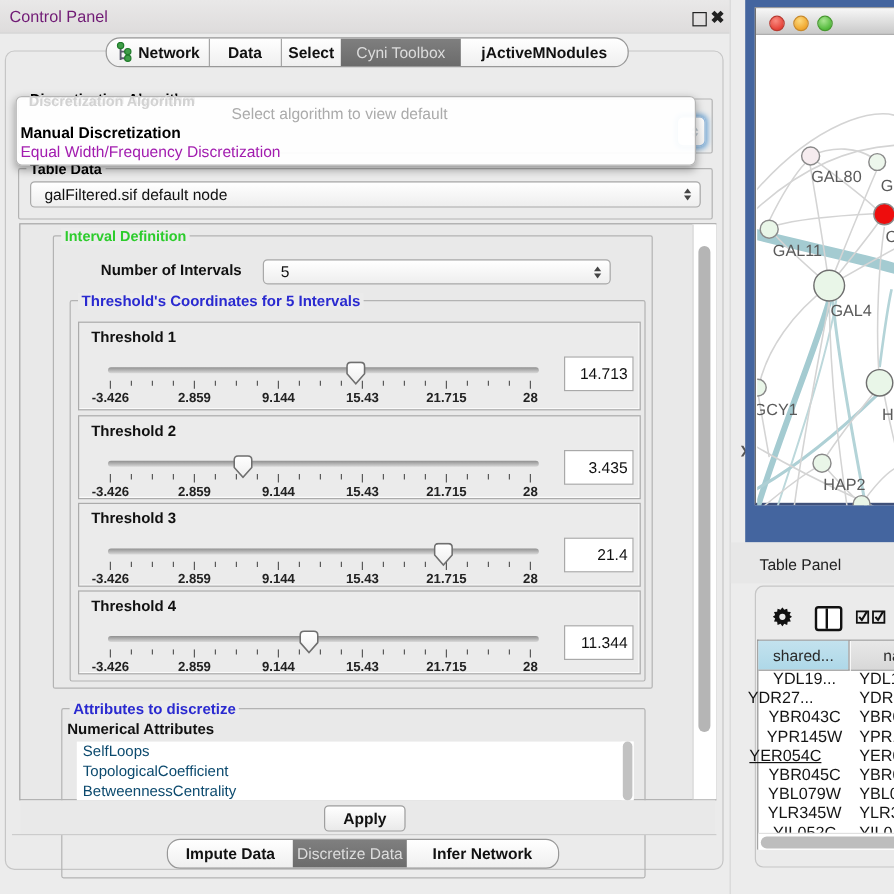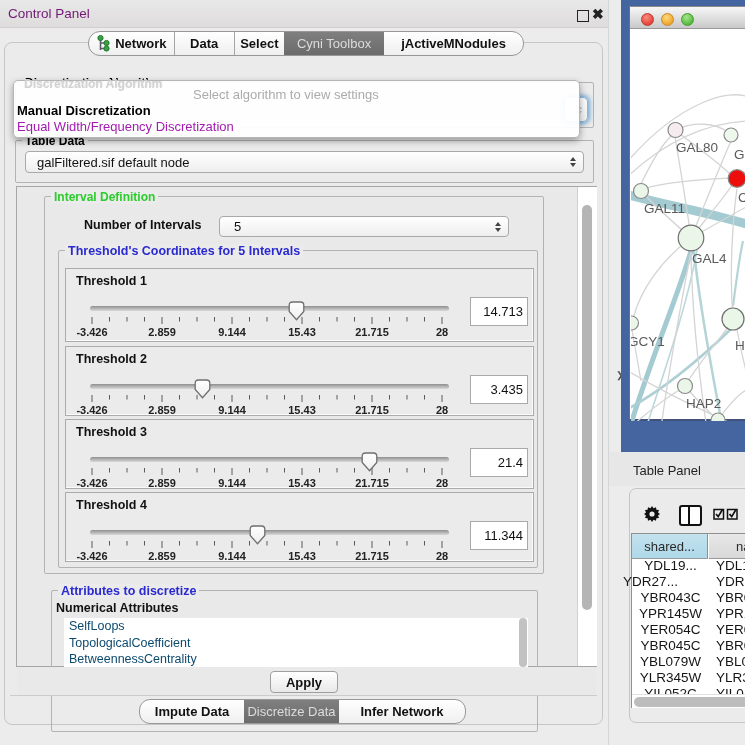--- a/index.html
+++ b/index.html
@@ -326,21 +326,21 @@
 <div class="abs btn" style="left:270px;top:671px;width:66px;height:20px;">Apply</div>
 
 <div class="abs pill" style="left:139px;top:699px;width:325px;height:23px;border-radius:11px;">
   <div class="tab" style="width:104px;">Impute Data</div>
   <div class="tab tabsel" style="width:95px;">Discretize Data</div>
   <div class="tab" style="width:126px;">Infer Network</div>
 </div>
 
 <div class="abs" id="popup"></div>
 <div class="abs" style="left:24px;top:77px;font-size:12px;font-weight:bold;color:#d2d2d2;z-index:31;">Discretization Algorithm</div>
-<div class="abs" style="left:193px;top:87px;font-size:13px;color:#ababab;z-index:31;">Select algorithm to view settings</div>
+<div class="abs" style="left:193px;top:87px;font-size:13px;color:#ababab;z-index:31;">Select algorithm to view default</div>
 <div class="abs" style="left:17px;top:103px;font-size:13px;font-weight:bold;color:#000;z-index:31;">Manual Discretization</div>
 <div class="abs" style="left:17px;top:119px;font-size:13px;color:#a21caf;z-index:31;">Equal Width/Frequency Discretization</div>
 
 <div class="abs" id="splitline"></div>
 <div class="abs" style="left:616px;top:370px;font-size:9px;color:#555;">❯</div>
 <div class="abs" id="blue"></div>
 <div class="abs" id="macwin">
   <div id="mactb">
     <div class="light" style="left:11px;background:radial-gradient(circle at 40% 30%,#f98b80,#e6443a 70%);border:1px solid #b93a31;"></div>
     <div class="light" style="left:31px;background:radial-gradient(circle at 40% 30%,#fcd97c,#f0a72e 70%);border:1px solid #c8892a;"></div>
@@ -430,21 +430,21 @@
 <div class="abs hcell" style="left:632px;width:76px;background:linear-gradient(#c3e2ee,#aed8e8);border-right:1px solid #8f8f8f;top:534px;">shared...</div>
 <div class="abs hcell" style="left:709px;width:36px;background:linear-gradient(#e8e8e8,#d8d8d8);top:534px;justify-content:flex-start;padding-left:27px;overflow:hidden;">nam</div>
 <div class="abs trow" style="left:632px;top:557.5px;">YDL19...</div>
 <div class="abs trow2" style="top:557.5px;">YDL1</div>
 <div class="abs trow" style="left:612px;top:573.5px;">YDR27...</div>
 <div class="abs trow2" style="top:573.5px;">YDR2</div>
 <div class="abs trow" style="left:632px;top:589.5px;">YBR043C</div>
 <div class="abs trow2" style="top:589.5px;">YBR0</div>
 <div class="abs trow" style="left:632px;top:605.5px;">YPR145W</div>
 <div class="abs trow2" style="top:605.5px;">YPR1</div>
-<div class="abs trow" style="left:632px;top:621.5px;">YER054C</div>
+<div class="abs trow" style="left:616px;top:621.5px;text-decoration:underline;">YER054C</div>
 <div class="abs trow2" style="top:621.5px;">YER0</div>
 <div class="abs trow" style="left:632px;top:637.5px;">YBR045C</div>
 <div class="abs trow2" style="top:637.5px;">YBR0</div>
 <div class="abs trow" style="left:632px;top:653.5px;">YBL079W</div>
 <div class="abs trow2" style="top:653.5px;">YBL0</div>
 <div class="abs trow" style="left:632px;top:669.5px;">YLR345W</div>
 <div class="abs trow2" style="top:669.5px;">YLR3</div>
 <div class="abs trow" style="left:632px;top:685.5px;">YIL052C</div>
 <div class="abs trow2" style="top:685.5px;">YIL0</div>
 

